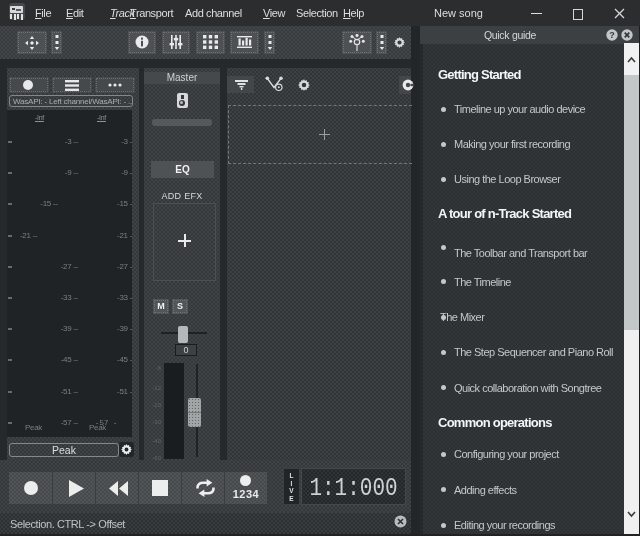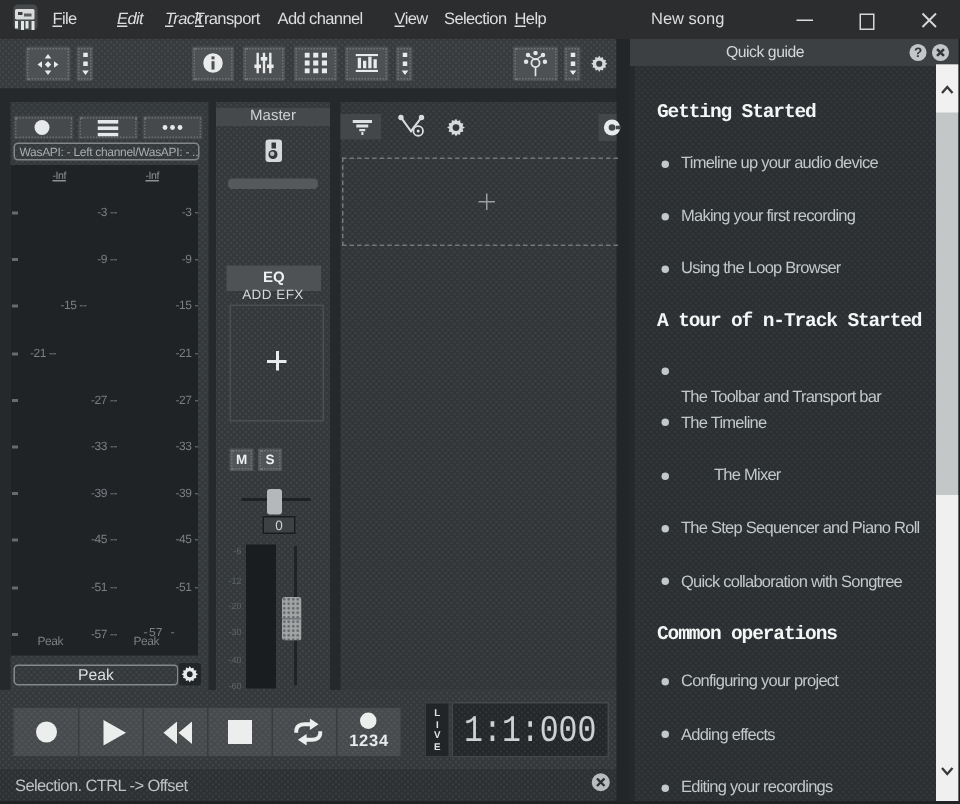--- a/index.html
+++ b/index.html
@@ -6,39 +6,39 @@
 body{width:640px;height:536px;position:relative;overflow:hidden;background:#26292b;
   font-family:"Liberation Sans",sans-serif;}
 .abs{position:absolute;}
 .dots{background-image:radial-gradient(rgba(225,235,240,.065) .8px,transparent 1.1px),
   radial-gradient(rgba(225,235,240,.065) .8px,transparent 1.1px);
   background-size:4px 4px,4px 4px;background-position:0 0,2px 2px;}
 .btn{background-color:#4e5153;outline:1px dotted #6f7274;outline-offset:-2px;border-radius:1px;}
 .pbtn{background-color:#46494c;outline:1px dotted #696d6f;outline-offset:-2px;border-radius:1px;}
 .lbl{color:#7b7f82;font-size:8px;line-height:8px;letter-spacing:-0.3px;}
 .gtxt{color:#c3c8c9;font-size:11px;letter-spacing:-0.5px;white-space:nowrap;}
-.ghead{color:#f4f6f6;font-size:13px;font-weight:bold;letter-spacing:-0.75px;white-space:nowrap;font-family:Liberation Mono, monospace;}
+.ghead{color:#f4f6f6;font-size:13px;font-weight:bold;letter-spacing:-0.75px;white-space:nowrap;}
 </style>
 </head>
 <body>
 
 <div class="abs" style="left:0;top:0;width:640px;height:26px;background:#2b2d2e;"></div>
 
 <div class="abs" style="left:9px;top:3px;width:16px;height:17px;background:#46494b;border-radius:3px;"></div>
 <div class="abs" style="left:10px;top:6px;width:13px;height:7px;background:#d8dadb;border-radius:1px;"></div>
 <div class="abs" style="left:12px;top:8px;width:3px;height:2px;background:#3a3c3e;"></div>
 <div class="abs" style="left:16px;top:9px;width:5px;height:2px;background:#5a5c5e;"></div>
 <div class="abs" style="left:10px;top:14px;width:2px;height:5px;background:#e4e6e6;"></div>
 <div class="abs" style="left:13.5px;top:14px;width:2px;height:6px;background:#e4e6e6;"></div>
 <div class="abs" style="left:17px;top:14px;width:2px;height:5px;background:#e4e6e6;"></div>
 <div class="abs" style="left:20.5px;top:14px;width:2px;height:6px;background:#e4e6e6;"></div>
 
 <div class="abs" style="left:0;top:7px;width:640px;height:14px;font-size:11px;color:#dcdee0;letter-spacing:-0.4px;">
  <span class="abs" style="left:35px;"><u>F</u>ile</span>
- <span class="abs" style="left:78px;font-style:italic;"><u>E</u>dit</span>
+ <span class="abs" style="left:66px;"><u>E</u>dit</span>
  <span class="abs" style="left:110px;font-style:italic;"><u>T</u>rack</span>
  <span class="abs" style="left:130px;"><u>T</u>ransport</span>
  <span class="abs" style="left:185px;">Add channel</span>
  <span class="abs" style="left:263px;"><u>V</u>iew</span>
  <span class="abs" style="left:296px;">Selection</span>
  <span class="abs" style="left:343px;"><u>H</u>elp</span>
  <span class="abs" style="left:434px;letter-spacing:0;">New song</span>
 </div>
 
 <div class="abs" style="left:531px;top:12.5px;width:11px;height:1.7px;background:#dcdee0;"></div>
@@ -200,21 +200,21 @@
 
 <div class="abs dots" style="left:144px;top:68px;width:76px;height:392px;background-color:#34383a;"></div>
 <div class="abs" style="left:144px;top:71.5px;width:76px;height:12px;background:#45494c;color:#ced2d3;
  font-size:10px;line-height:12px;text-align:center;">Master</div>
 <div class="abs" style="left:176.5px;top:93px;width:11px;height:14.5px;background:#d6d8d9;border-radius:2px;"></div>
 <div class="abs" style="left:180.5px;top:95px;width:3.5px;height:3.5px;background:#33373a;"></div>
 <div class="abs" style="left:179px;top:100px;width:6px;height:6px;border-radius:50%;background:#33373a;"></div>
 <div class="abs" style="left:179.5px;top:100.5px;width:3px;height:3px;border-radius:50%;background:#babcbd;"></div>
 <div class="abs" style="left:152px;top:119px;width:60px;height:7px;background:#55595b;border-radius:3px;"></div>
 <div class="abs" style="left:151px;top:161px;width:63px;height:17px;background:#4e5254;color:#eff1f1;
- font-size:10px;font-weight:bold;line-height:17px;text-align:center;margin-top:16px;">EQ</div>
+ font-size:10px;font-weight:bold;line-height:17px;text-align:center;">EQ</div>
 <div class="abs" style="left:144px;top:191px;width:76px;height:10px;color:#d6d9da;font-size:9px;
  text-align:center;letter-spacing:.3px;">ADD EFX</div>
 <div class="abs" style="left:153px;top:203px;width:61px;height:76px;border:1px solid #4b4f52;"></div>
 <div class="abs" style="left:178px;top:234px;width:13px;height:13px;">
  <div class="abs" style="left:6px;top:0;width:1.6px;height:13px;background:#e8eaeb;"></div>
  <div class="abs" style="left:0;top:6px;width:13px;height:1.6px;background:#e8eaeb;"></div>
   </div>
 <div class="abs" style="left:153px;top:299px;width:16px;height:15px;background:#515557;outline:1px dotted #6e7274;outline-offset:-2px;color:#eff1f1;
  font-size:9px;font-weight:bold;line-height:15px;text-align:center;">M</div>
 <div class="abs" style="left:172px;top:299px;width:16px;height:15px;background:#515557;outline:1px dotted #6e7274;outline-offset:-2px;color:#eff1f1;
@@ -321,25 +321,25 @@
 <div class="abs" style="left:420px;top:44px;width:3px;height:492px;background:#26292b;"></div>
 <div class="abs ghead" style="left:438px;top:67px;">Getting Started</div>
 <div class="abs" style="left:441px;top:106.5px;width:5px;height:5px;border-radius:50%;background:#c3c8c9;"></div>
 <div class="abs gtxt" style="left:454px;top:103px;">Timeline up your audio device</div>
 <div class="abs" style="left:441px;top:141.5px;width:5px;height:5px;border-radius:50%;background:#c3c8c9;"></div>
 <div class="abs gtxt" style="left:454px;top:138px;">Making your first recording</div>
 <div class="abs" style="left:441px;top:176.5px;width:5px;height:5px;border-radius:50%;background:#c3c8c9;"></div>
 <div class="abs gtxt" style="left:454px;top:173px;">Using the Loop Browser</div>
 <div class="abs ghead" style="left:438px;top:205.5px;">A tour of n-Track Started</div>
 <div class="abs" style="left:441px;top:245.0px;width:5px;height:5px;border-radius:50%;background:#c3c8c9;"></div>
-<div class="abs gtxt" style="left:454px;top:259px;">The Toolbar and Transport bar</div>
+<div class="abs gtxt" style="left:454px;top:247px;">The Toolbar and Transport bar</div>
 <div class="abs" style="left:441px;top:279.0px;width:5px;height:5px;border-radius:50%;background:#c3c8c9;"></div>
 <div class="abs gtxt" style="left:454px;top:275.5px;">The Timeline</div>
 <div class="abs" style="left:441px;top:314.5px;width:5px;height:5px;border-radius:50%;background:#c3c8c9;"></div>
-<div class="abs gtxt" style="left:476px;top:311px;">The Mixer</div>
+<div class="abs gtxt" style="left:440px;top:311px;">The Mixer</div>
 <div class="abs" style="left:441px;top:349.5px;width:5px;height:5px;border-radius:50%;background:#c3c8c9;"></div>
 <div class="abs gtxt" style="left:454px;top:346px;">The Step Sequencer and Piano Roll</div>
 <div class="abs" style="left:441px;top:385.0px;width:5px;height:5px;border-radius:50%;background:#c3c8c9;"></div>
 <div class="abs gtxt" style="left:454px;top:381.5px;">Quick collaboration with Songtree</div>
 <div class="abs ghead" style="left:438px;top:414.5px;">Common operations</div>
 <div class="abs" style="left:441px;top:451.5px;width:5px;height:5px;border-radius:50%;background:#c3c8c9;"></div>
 <div class="abs gtxt" style="left:454px;top:448px;">Configuring your project</div>
 <div class="abs" style="left:441px;top:487.0px;width:5px;height:5px;border-radius:50%;background:#c3c8c9;"></div>
 <div class="abs gtxt" style="left:454px;top:483.5px;">Adding effects</div>
 <div class="abs" style="left:441px;top:522.5px;width:5px;height:5px;border-radius:50%;background:#c3c8c9;"></div>

